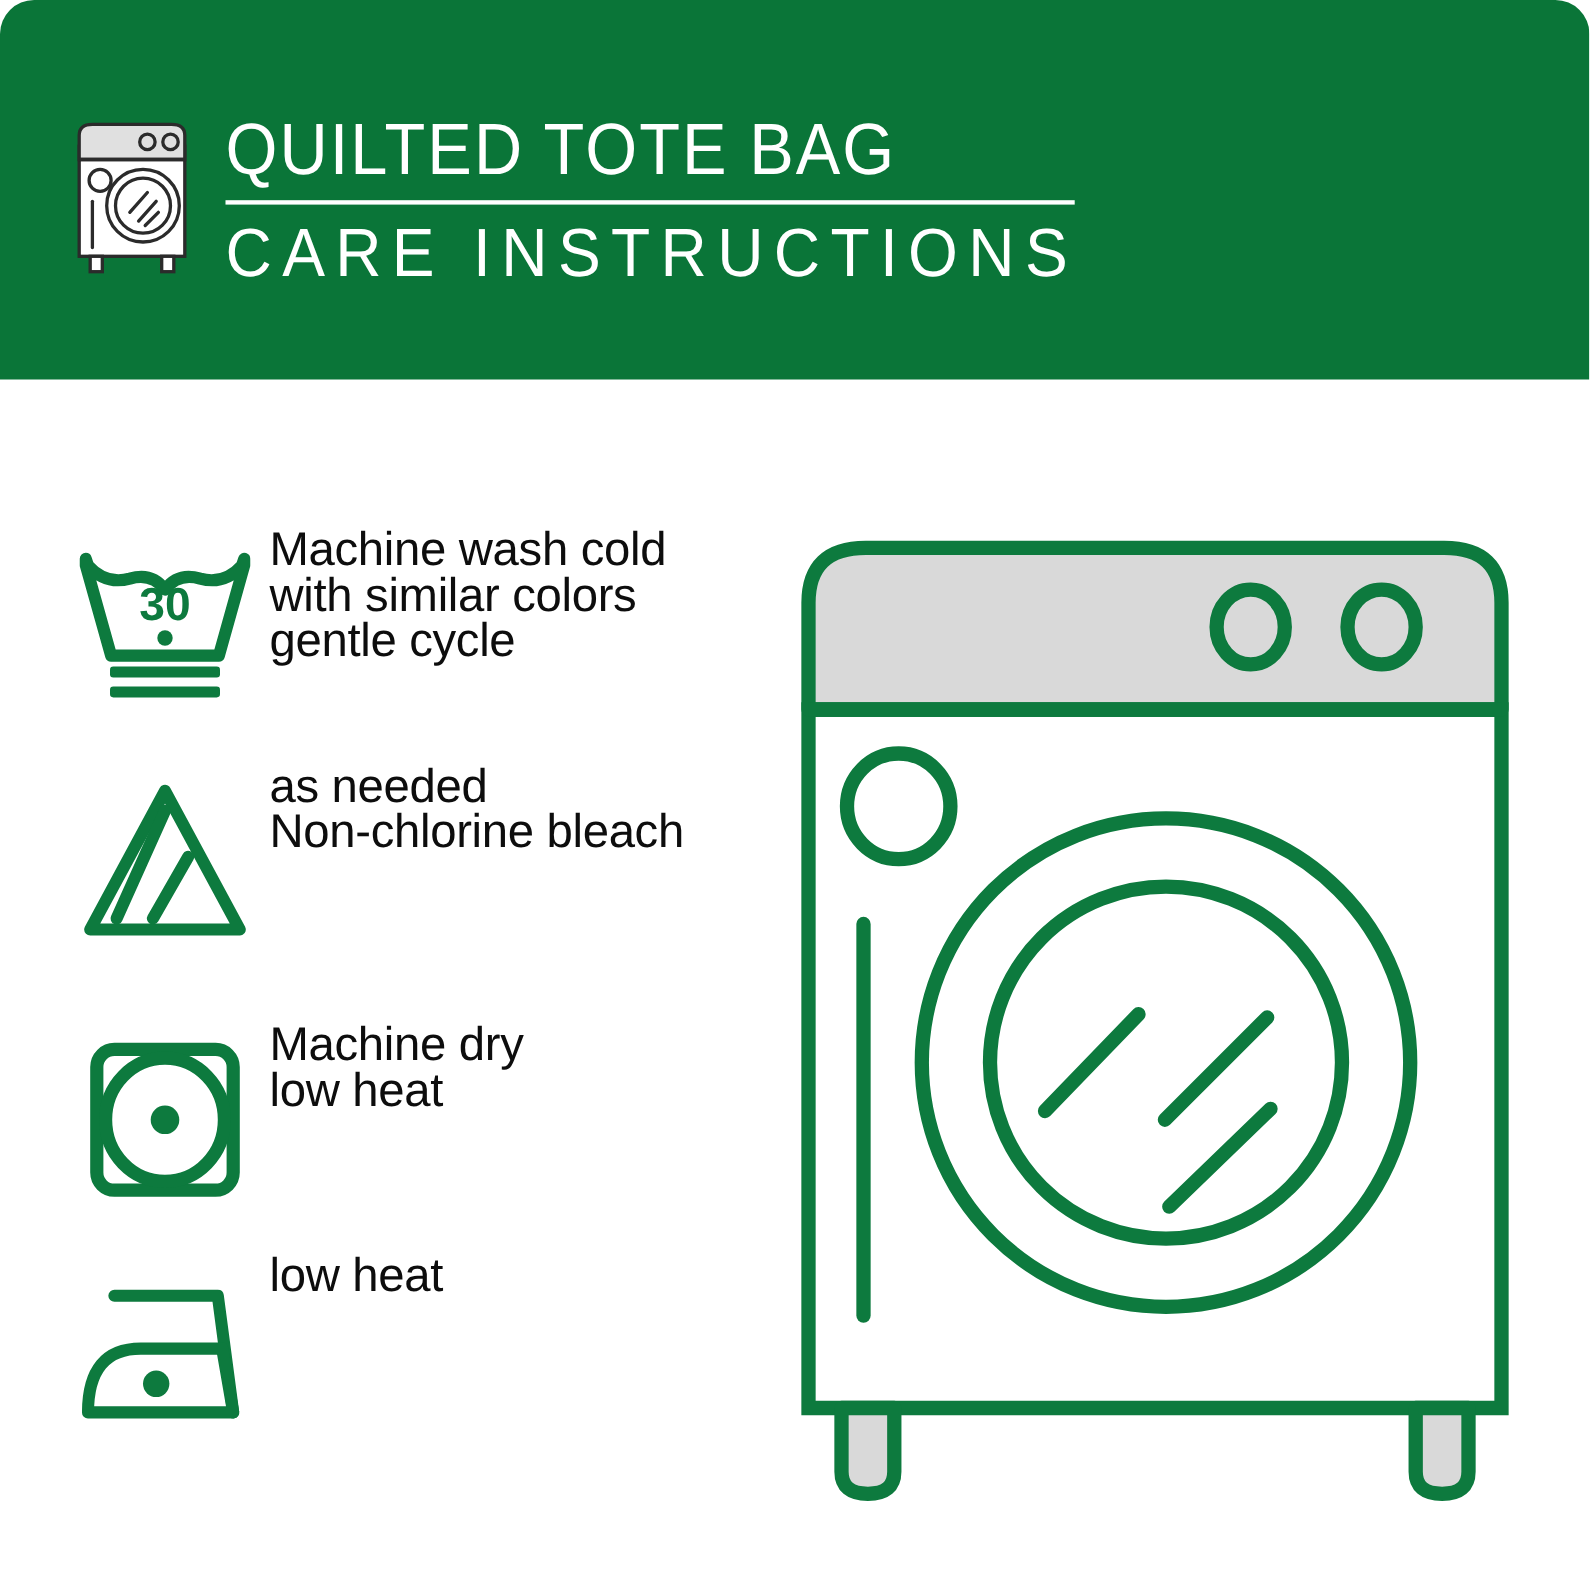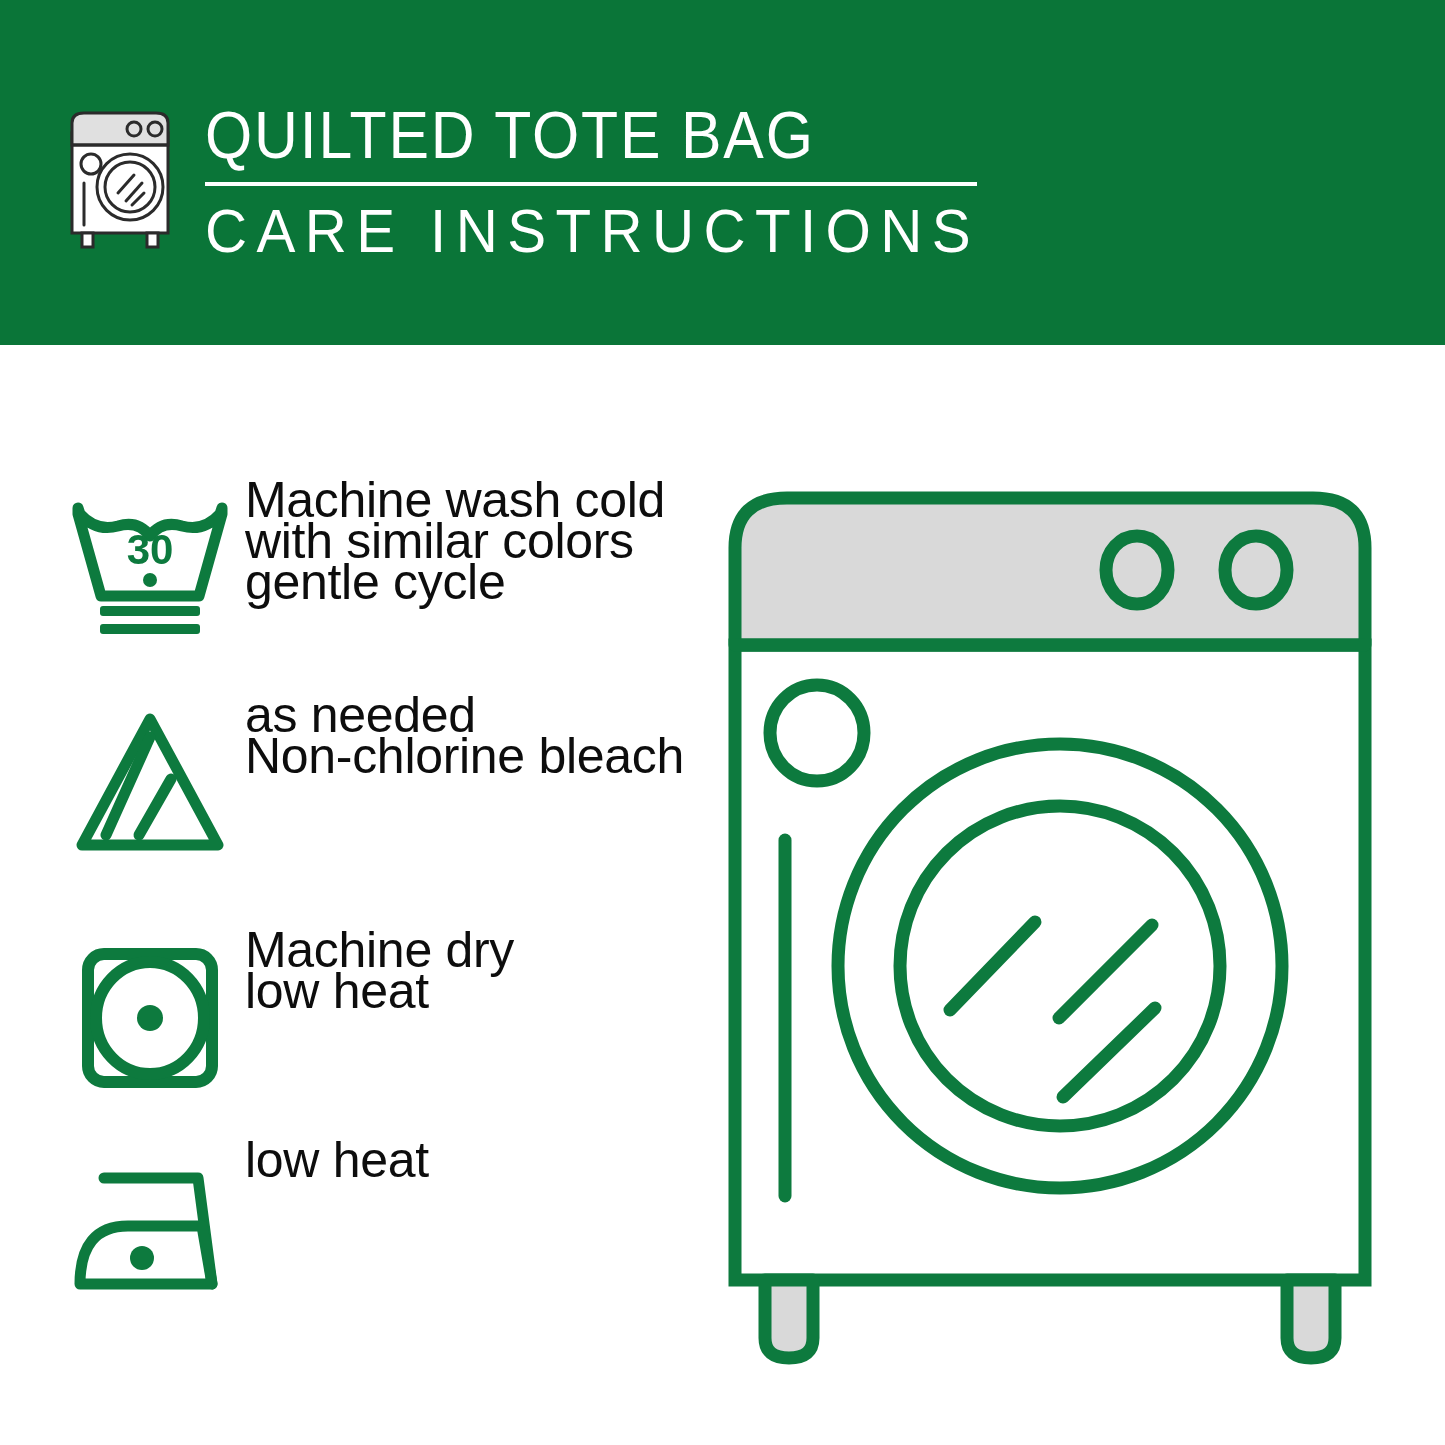--- a/index.html
+++ b/index.html
@@ -9,20 +9,21 @@
   }
   body {
     font-family: "Liberation Sans", sans-serif;
   }
   #page {
     position: relative;
     width: 1445px;
     height: 1445px;
     background: #ffffff;
     overflow: hidden;
+    border-radius: 31px;
   }
 
   
   #header-band {
     position: absolute;
     left: 0;
     top: 0;
     width: 1445px;
     height: 345px;
     background: #0a7538;
@@ -88,21 +89,21 @@
     width: 175px;
     flex: 0 0 175px;
     display: flex;
     align-items: center;
     justify-content: center;
   }
   .care-text {
     flex: 1 1 auto;
     color: #0d0d0d;
     font-family: "Liberation Sans", sans-serif;
-    font-size: 50px;
+    font-size: 43px;
     line-height: 41px;
     font-weight: 400;
     letter-spacing: -0.3px;
     padding-left: 8px;
   }
   .care-text div { white-space: nowrap; }
 
   #care-row-0 { top: 0px;   height: 175px; }
   #care-row-1 { top: 215px; height: 175px; }
   #care-row-2 { top: 450px; height: 175px; }

